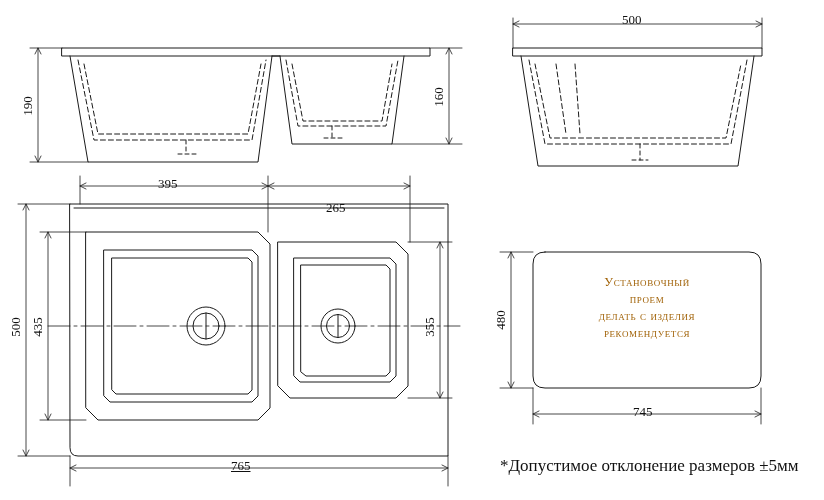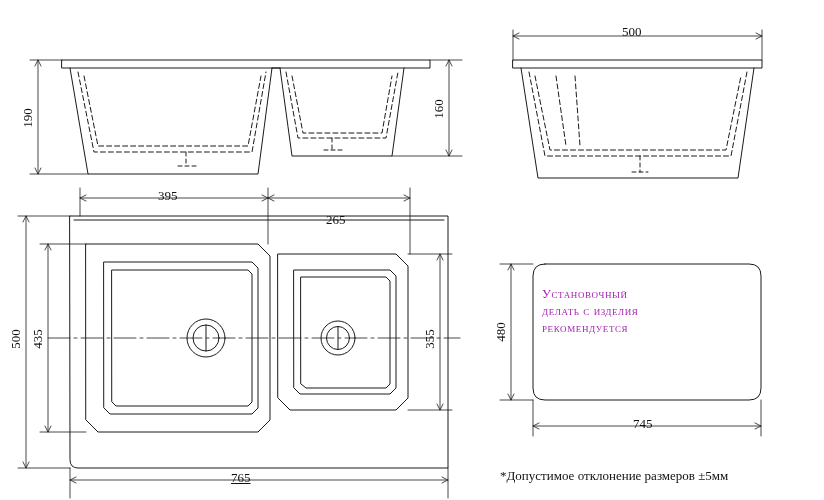--- a/index.html
+++ b/index.html
@@ -10,21 +10,21 @@
   body {
     width: 824px;
     height: 500px;
     position: relative;
     font-family: "Liberation Serif", serif;
     color: #1a1a1a;
     overflow: hidden;
   }
   .stage {
     position: absolute;
-    left: 0; top: 16px;
+    left: 0; top: 4px;
     width: 824px;
     height: 436px;
   }
   svg.drawing {
     position: absolute;
     left: 0; top: 0;
     width: 824px;
     height: 500px;
   }
   .dimtext {
@@ -33,33 +33,33 @@
     font-size: 13px;
     color: #111;
     white-space: nowrap;
   }
   .dimtext.vert {
     transform-origin: center center;
   }
   .note {
     position: absolute;
     font-family: "Liberation Serif", serif;
-    font-size: 13px;
+    font-size: 17px;
     color: #111;
     white-space: nowrap;
   }
   .cutout-label {
     position: absolute;
-    text-align: left;
+    text-align: center;
     font-family: "Liberation Serif", serif;
     font-size: 12.5px;
     font-variant: small-caps;
     letter-spacing: 0.6px;
     line-height: 17px;
-    color: #a21caf;
+    color: #a16207;
     width: 210px;
   }
 </style>
 </head>
 <body>
 
 <div class="stage">
 
   <svg class="drawing" viewBox="0 0 824 500">
     <g stroke="#1a1a1a" fill="none" stroke-width="1" stroke-linejoin="round" stroke-linecap="round">
@@ -234,19 +234,20 @@
   <div class="dimtext vert" style="left:28px; top:315px; transform: rotate(-90deg);">435</div>
 
   <div class="dimtext vert" style="left:420px; top:315px; transform: rotate(-90deg);">355</div>
 
   <div class="dimtext vert" style="left:491px; top:308px; transform: rotate(-90deg);">480</div>
 
   <div class="dimtext" style="left:633px; top:400px;">745</div>
 
   <div class="cutout-label" style="left:542px; top:270px;">
     <div>Установочный</div>
+    <div>проем</div>
     <div>делать с изделия</div>
     <div>рекомендуется</div>
   </div>
 
   <div class="note" style="left:500px; top:452px;">*Допустимое отклонение размеров ±5мм</div>
 
 </div>
 
 </body></html>

